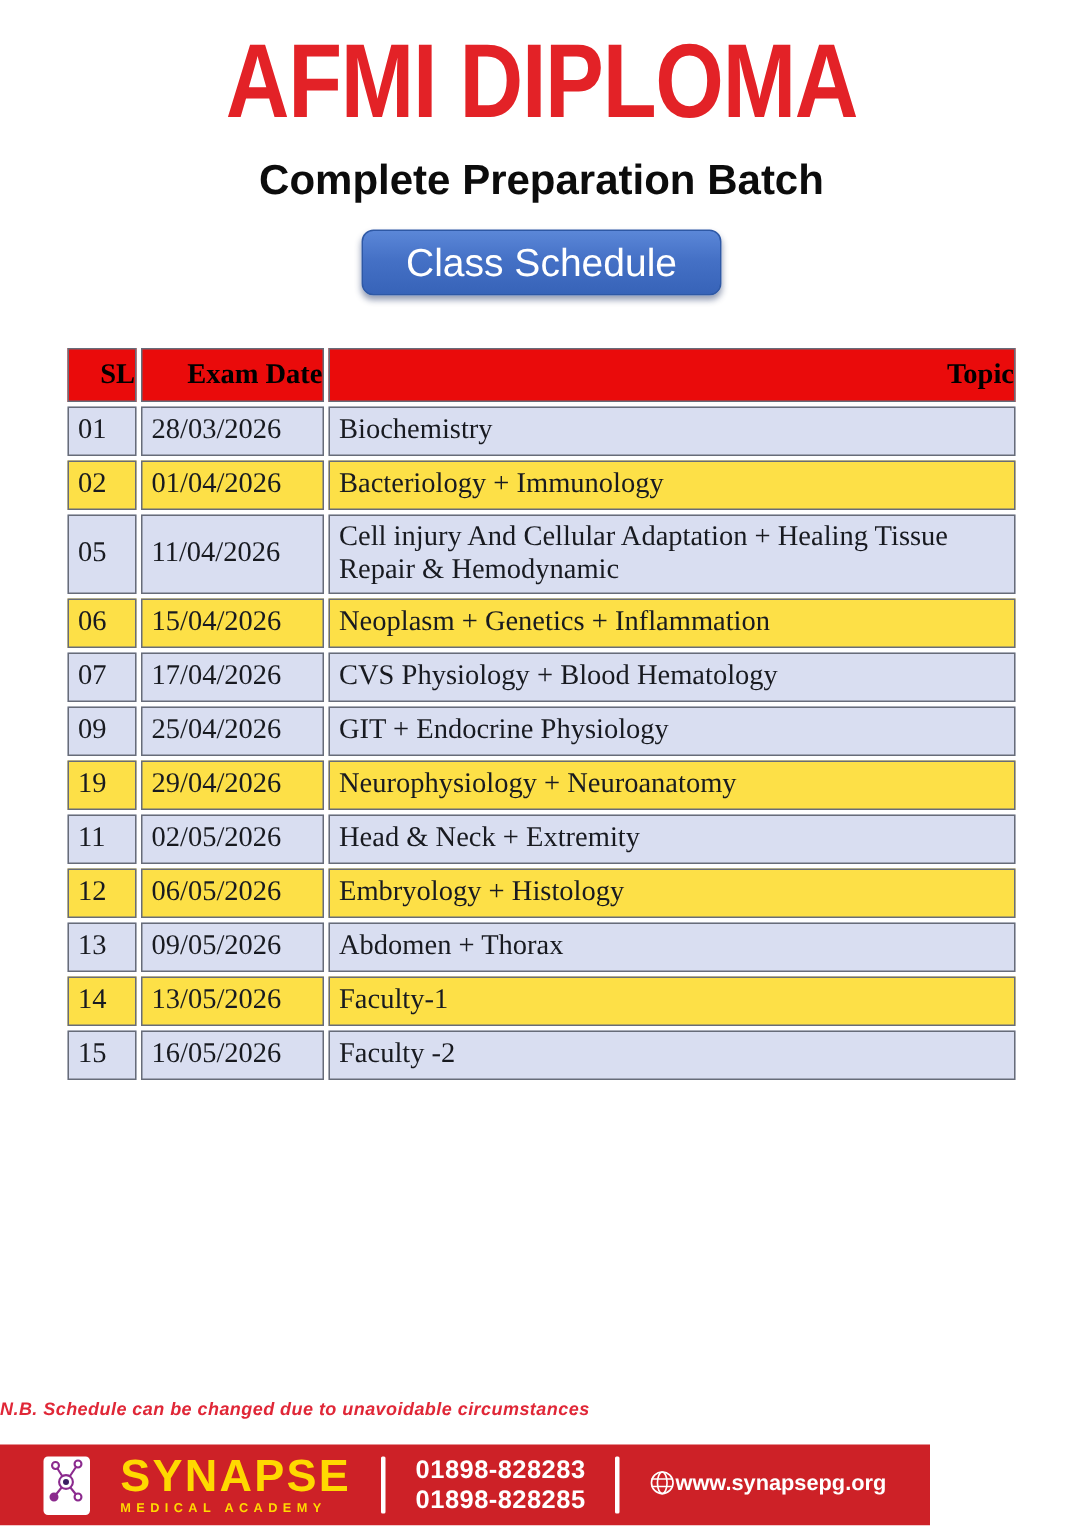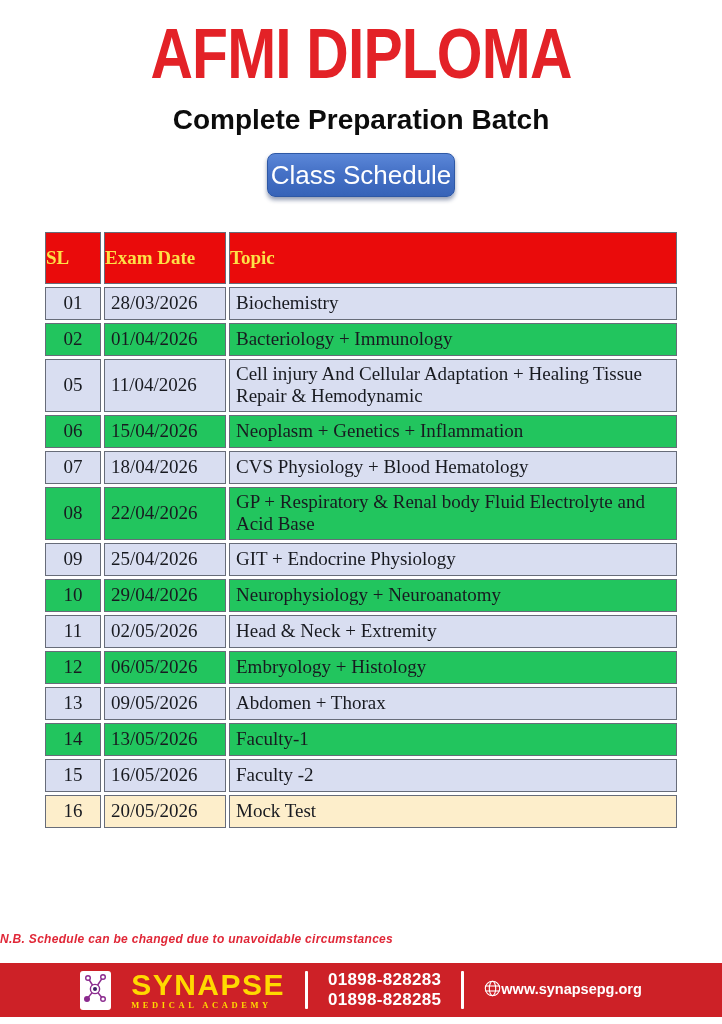--- a/index.html
+++ b/index.html
@@ -33,21 +33,21 @@
     text-align: center;
     font-size: 28px;
     font-weight: 700;
     color: #0c0c0c;
     letter-spacing: 0px;
   }
   .cta-button {
     position: absolute;
     top: 153px; left: 50%;
     transform: translateX(-50%);
-    width: 188px; height: 44px;
+    width: 240px; height: 44px;
     border: 1px solid #2e58a5;
     border-radius: 8px;
     background: linear-gradient(180deg, #5b87d8 0%, #4571c6 45%, #3763b8 100%);
     color: #ffffff;
     font-size: 26px;
     font-weight: 400;
     font-family: "Liberation Sans", sans-serif;
     box-shadow: 0 3px 4px rgba(20, 40, 90, 0.45);
     cursor: pointer;
     display: flex; align-items: center; justify-content: center;
@@ -62,57 +62,57 @@
     border-spacing: 3px;
     background: #ffffff;
     font-family: "Liberation Serif", serif;
   }
   table.schedule th, table.schedule td {
     border: 1px solid #676c79;
     vertical-align: middle;
   }
   table.schedule th {
     background: #ea0b0b;
-    color: #fde047;
+    color: #000000;
     font-weight: 700;
     font-size: 19px;
-    height: 52px;
-    text-align: left;
+    height: 36px;
+    text-align: right;
   }
   table.schedule td {
     font-size: 19px;
     line-height: 1.18;
     color: #181a20;
     height: 33px;
     padding: 3px 6px;
   }
-  td.col-sl { width: 56px; text-align: center; }
+  td.col-sl { width: 46px; }
   td.col-date { width: 122px; text-align: left; }
   td.col-topic { text-align: left; padding-left: 10px; padding-right: 12px; }
   tr.band-blue  td { background: #d9def1; }
-  tr.band-green td { background: #22c55e; margin-top: 16px; }
+  tr.band-green td { background: #fde047; margin-top: 16px; }
   tr.band-yellow td { background: #fdeecb; }
 
   
   .note {
     position: absolute;
     top: 932px; left: 0; right: 0;
     text-align: left;
     color: #e02737;
     font-size: 12px;
     font-style: italic;
     font-weight: 600;
     letter-spacing: 0.3px;
   }
 
   
   .footer-bar {
     position: absolute;
     top: 963px; left: 0;
-    width: 722px; height: 54px;
+    width: 620px; height: 54px;
     background: #cd2127;
     display: flex;
     align-items: center;
     justify-content: center;
     gap: 20px;
   }
   .logo-box {
     width: 31px; height: 39px;
     background: #ffffff;
     border-radius: 3px;
@@ -126,21 +126,20 @@
     letter-spacing: 1.5px;
     line-height: 0.95;
     font-family: "Liberation Sans", sans-serif;
   }
   .brand-sub {
     color: #ffd900;
     font-size: 8.5px;
     font-weight: 700;
     letter-spacing: 3.6px;
     margin-top: 2px;
-    font-family: Liberation Serif, serif;
   }
   .v-divider {
     width: 3px; height: 38px;
     background: #ffffff;
     border-radius: 1px;
   }
   .phone-block { display: flex; flex-direction: column; line-height: 1.15; }
   .phone {
     color: #ffffff;
     font-size: 17px;
@@ -196,35 +195,30 @@
       <td class="col-date">11/04/2026</td>
       <td class="col-topic">Cell injury And Cellular Adaptation + Healing Tissue Repair &amp; Hemodynamic</td>
     </tr>
         <tr class="band-green">
       <td class="col-sl">06</td>
       <td class="col-date">15/04/2026</td>
       <td class="col-topic">Neoplasm + Genetics + Inflammation</td>
     </tr>
         <tr class="band-blue">
       <td class="col-sl">07</td>
-      <td class="col-date">18/04/2026</td>
+      <td class="col-date">17/04/2026</td>
       <td class="col-topic">CVS Physiology + Blood Hematology</td>
-    </tr>
-        <tr class="band-green">
-      <td class="col-sl">08</td>
-      <td class="col-date">22/04/2026</td>
-      <td class="col-topic">GP + Respiratory &amp; Renal body Fluid Electrolyte and Acid Base</td>
     </tr>
         <tr class="band-blue">
       <td class="col-sl">09</td>
       <td class="col-date">25/04/2026</td>
       <td class="col-topic">GIT + Endocrine Physiology</td>
     </tr>
         <tr class="band-green">
-      <td class="col-sl">10</td>
+      <td class="col-sl">19</td>
       <td class="col-date">29/04/2026</td>
       <td class="col-topic">Neurophysiology + Neuroanatomy</td>
     </tr>
         <tr class="band-blue">
       <td class="col-sl">11</td>
       <td class="col-date">02/05/2026</td>
       <td class="col-topic">Head &amp; Neck + Extremity</td>
     </tr>
         <tr class="band-green">
       <td class="col-sl">12</td>
@@ -238,25 +232,20 @@
     </tr>
         <tr class="band-green">
       <td class="col-sl">14</td>
       <td class="col-date">13/05/2026</td>
       <td class="col-topic">Faculty-1</td>
     </tr>
         <tr class="band-blue">
       <td class="col-sl">15</td>
       <td class="col-date">16/05/2026</td>
       <td class="col-topic">Faculty -2</td>
-    </tr>
-        <tr class="band-yellow">
-      <td class="col-sl">16</td>
-      <td class="col-date">20/05/2026</td>
-      <td class="col-topic">Mock Test</td>
     </tr>
       </tbody>
   </table>
 
   <div class="note">N.B. Schedule can be changed due to unavoidable circumstances</div>
 
   <div class="footer-bar">
     <div class="logo-box">
       <span>
         <svg width="25" height="33" viewBox="0 0 25 33">

